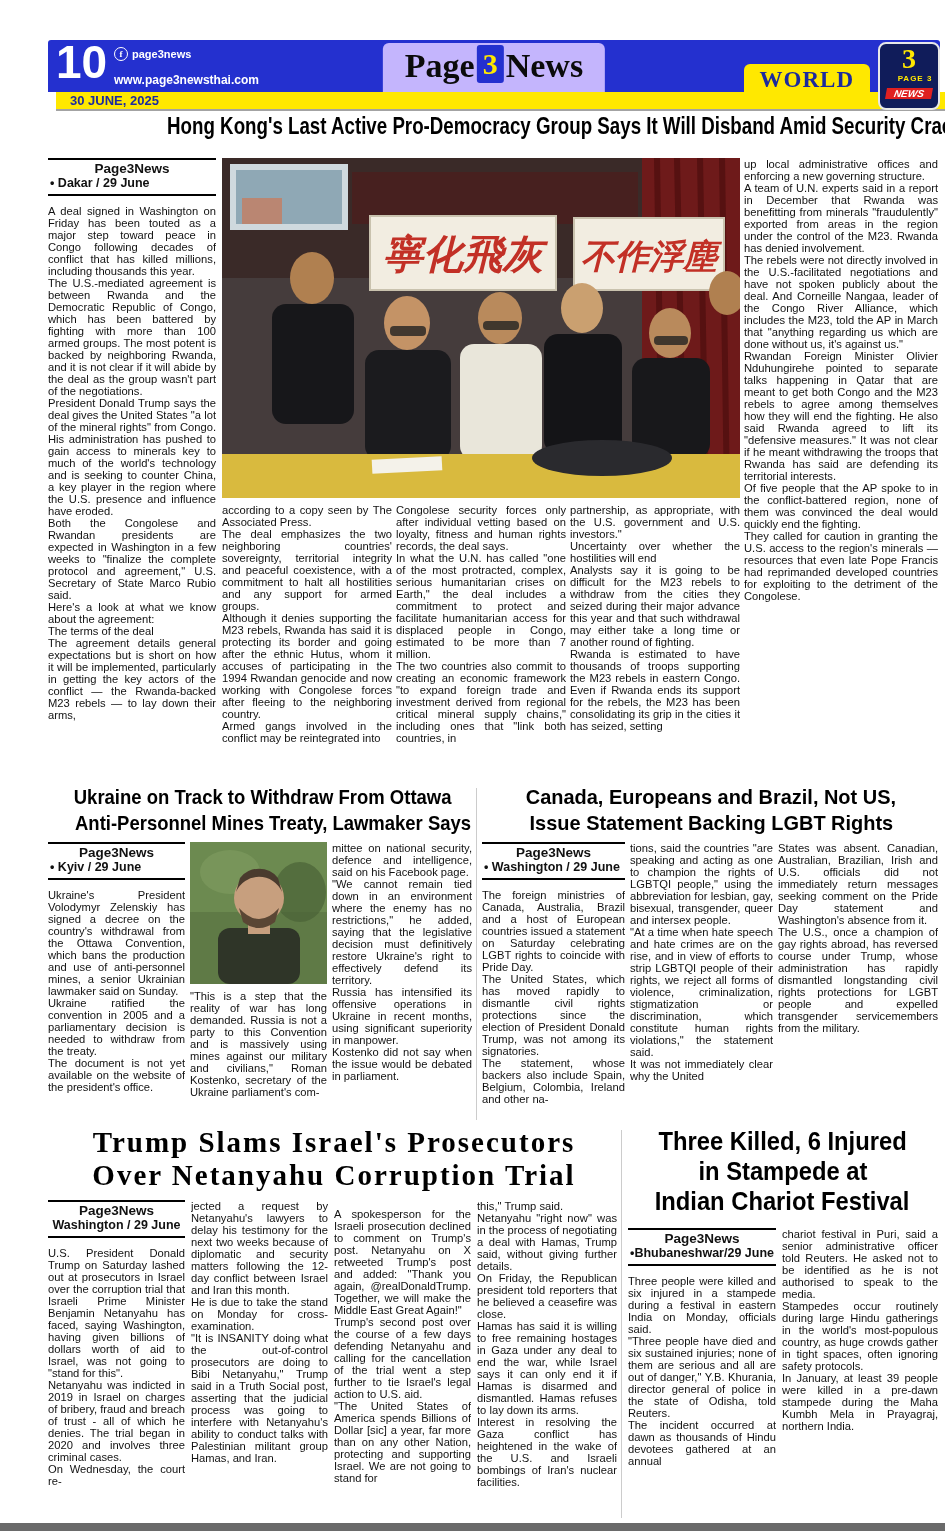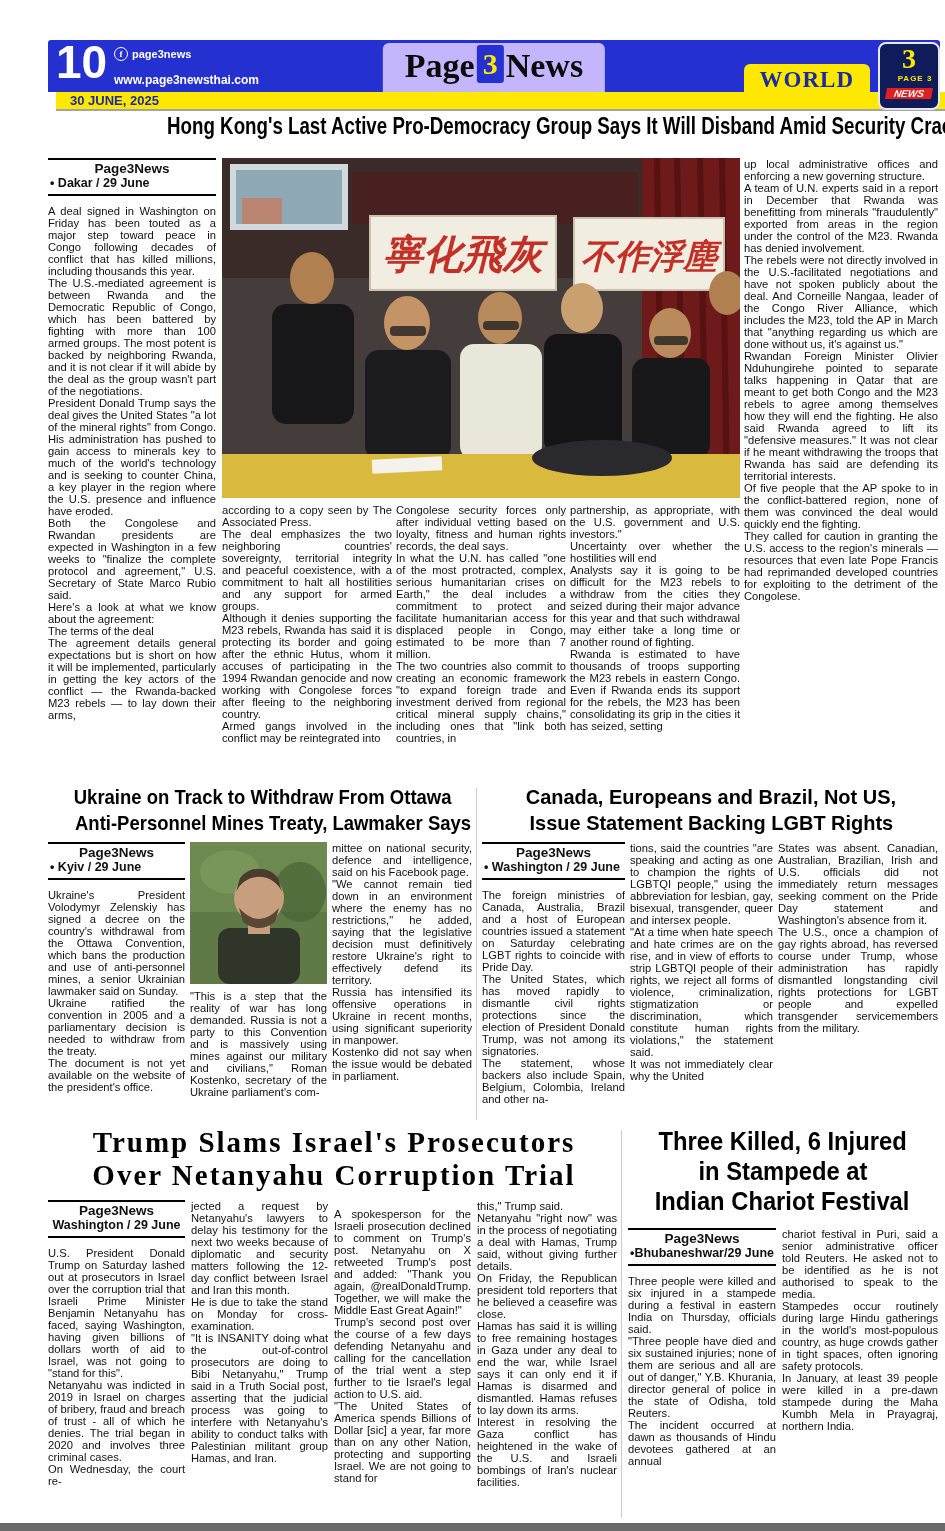--- a/index.html
+++ b/index.html
@@ -298,21 +298,21 @@
       <div><span class="cond cx95">Three Killed, 6 Injured</span></div>
       <div><span class="cond cx95">in Stampede at</span></div>
       <div><span class="cond cx95">Indian Chariot Festival</span></div>
     </div>
     <div class="col" style="left:628px;top:1228px;width:148px;height:290px;">
       <div class="byline">
         <div class="brand">Page3News</div>
         <div class="loc loc-center">•Bhubaneshwar/29 June</div>
       </div>
       <div>
-          <p>Three people were killed and six injured in a stampede during a festival in eastern India on Thursday, officials said.</p>
+          <p>Three people were killed and six injured in a stampede during a festival in eastern India on Monday, officials said.</p>
           <p>"Three people have died and six sustained injuries; none of them are serious and all are out of danger," Y.B. Khurania, director general of police in the state of Odisha, told Reuters.</p>
           <p>The incident occurred at dawn as thousands of Hindu devotees gathered at an annual</p>
         </div>
     </div>
     <div class="col" style="left:782px;top:1228px;width:156px;height:290px;">
       <div>
           <p>chariot festival in Puri, said a senior administrative officer told Reuters. He asked not to be identified as he is not authorised to speak to the media.</p>
           <p>Stampedes occur routinely during large Hindu gatherings in the world's most-populous country, as huge crowds gather in tight spaces, often ignoring safety protocols.</p>
           <p>In January, at least 39 people were killed in a pre-dawn stampede during the Maha Kumbh Mela in Prayagraj, northern India.</p>
         </div>

